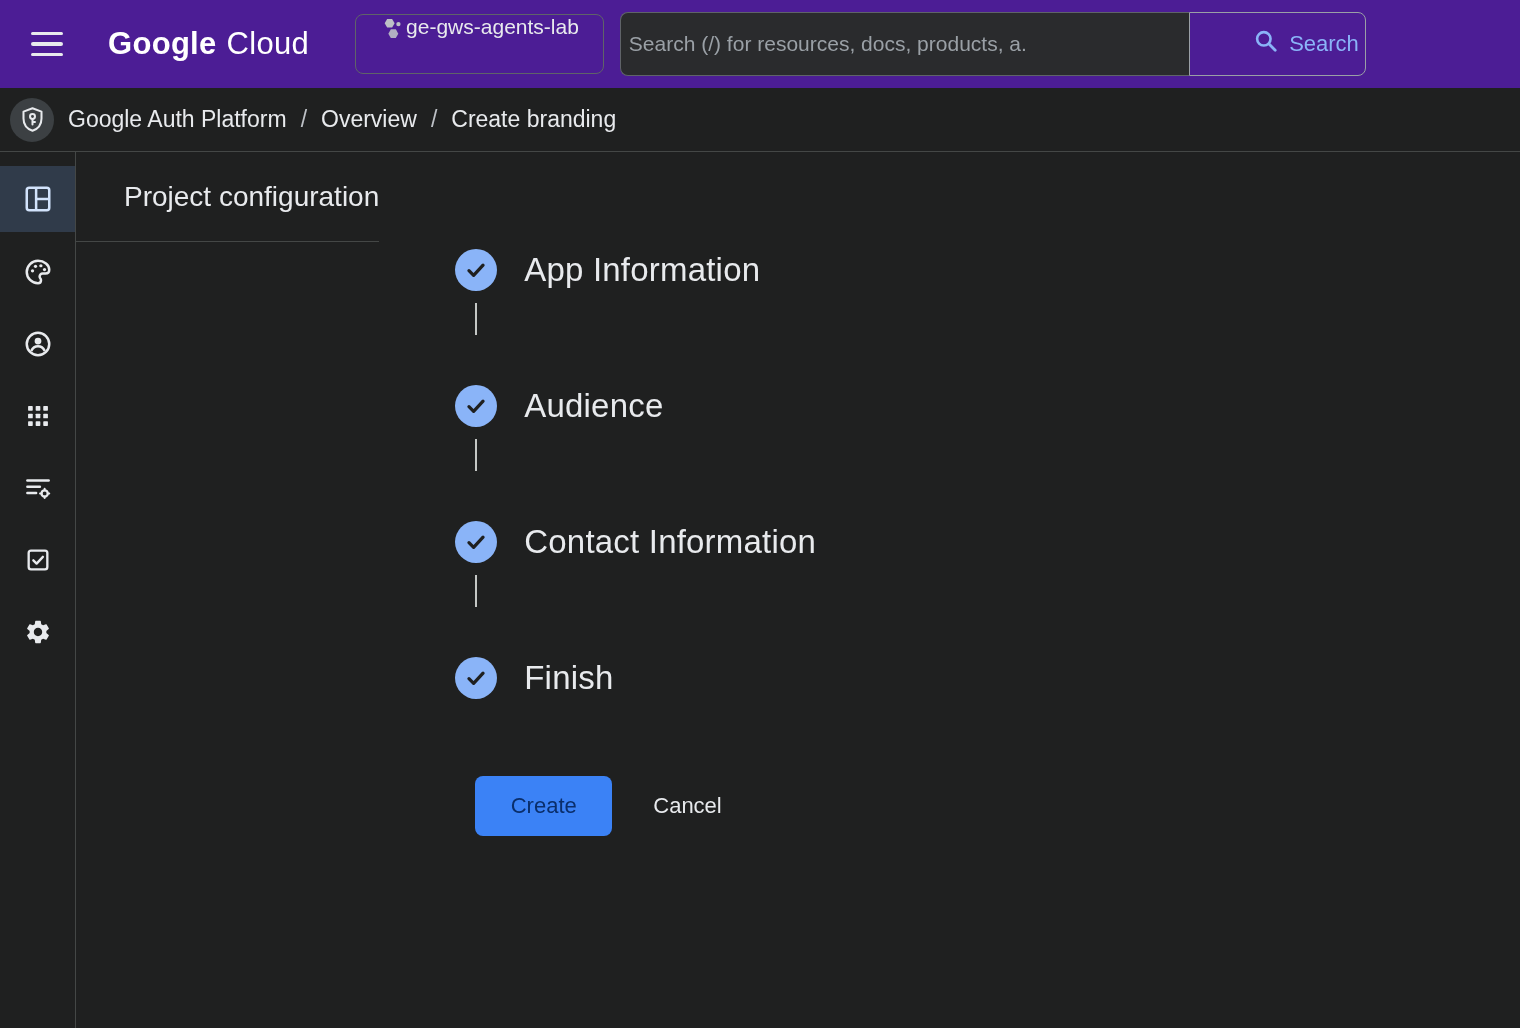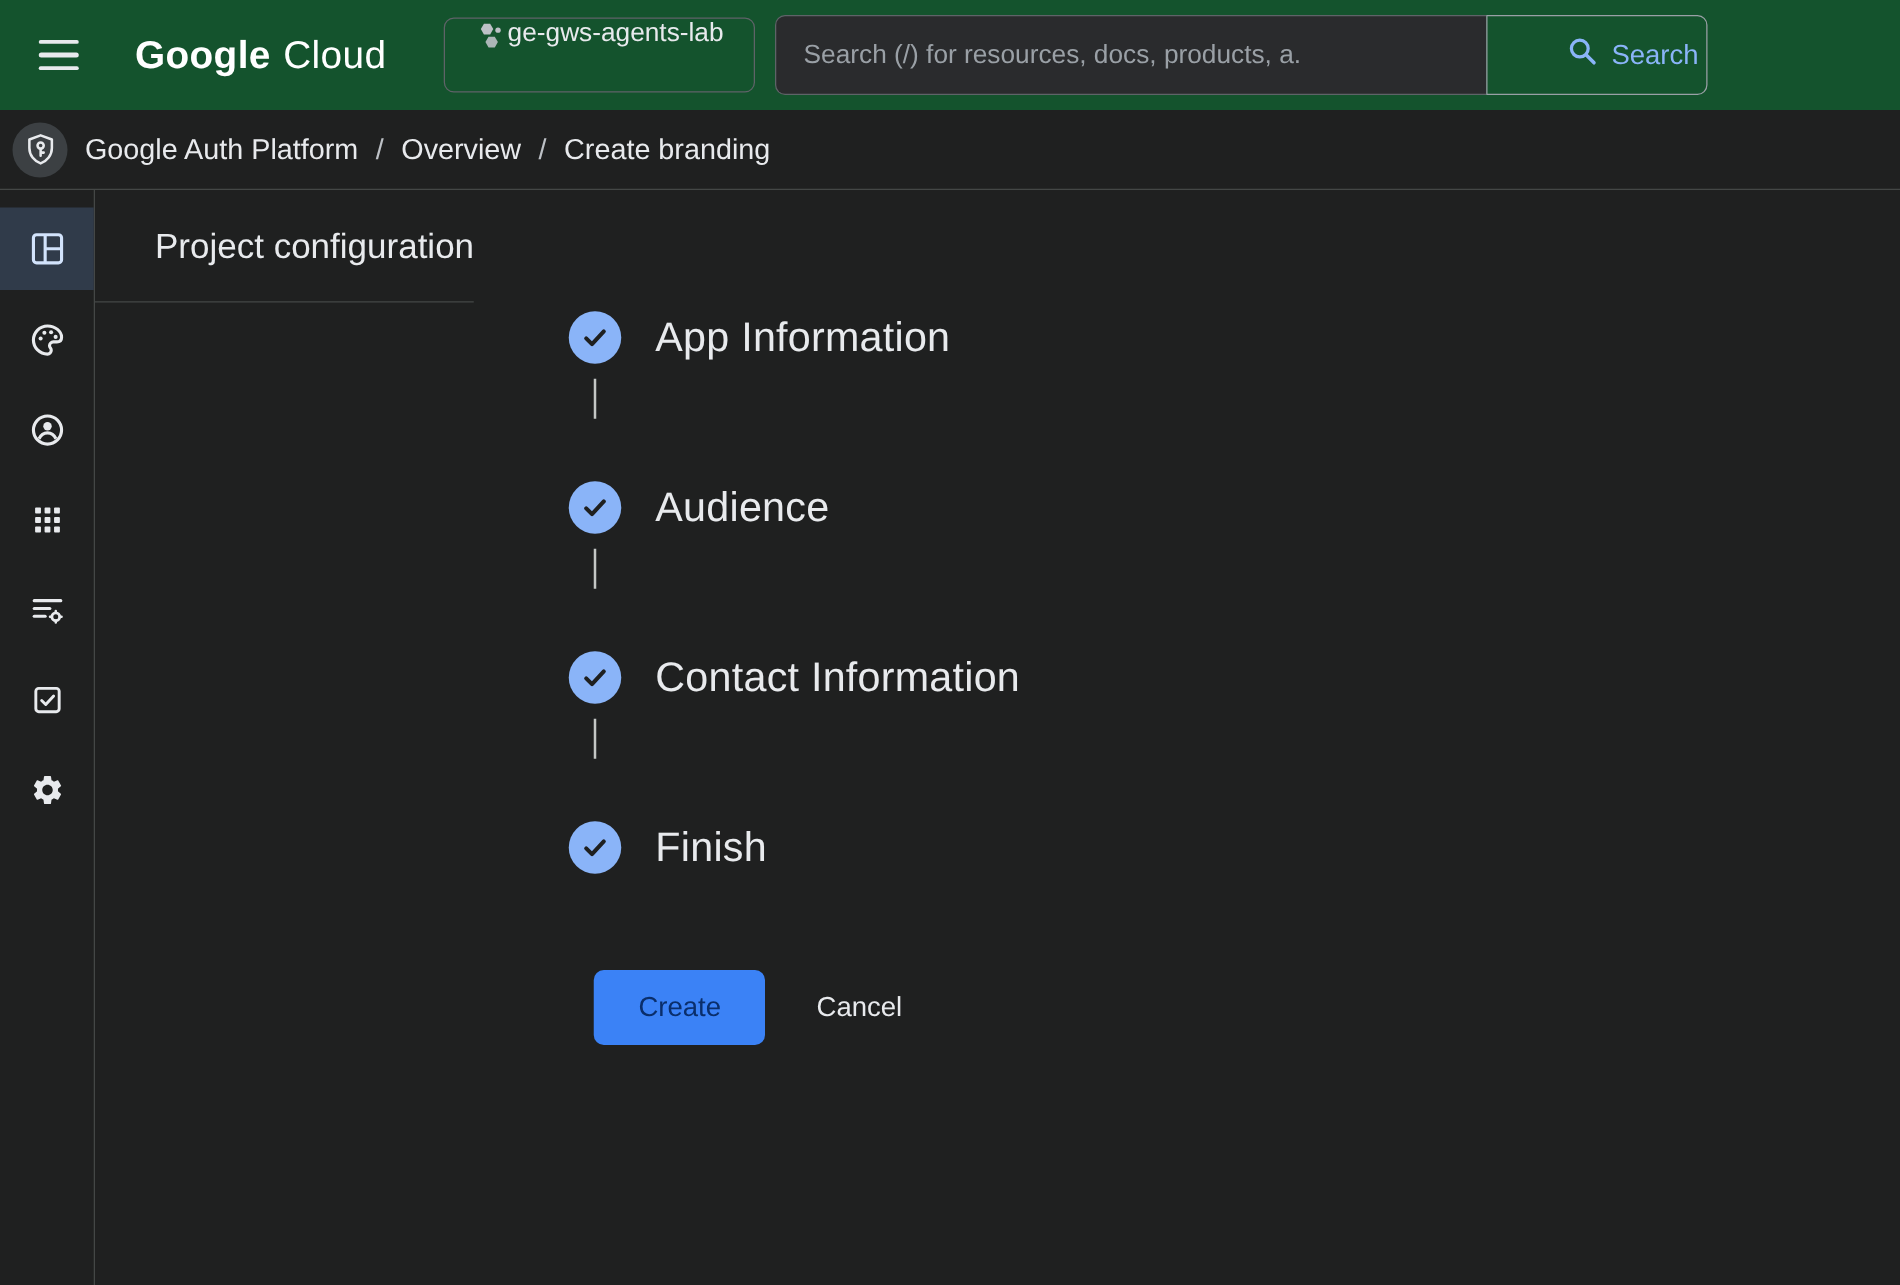--- a/index.html
+++ b/index.html
@@ -11,21 +11,21 @@
     font-family: "Liberation Sans", "DejaVu Sans", sans-serif;
     color: #e8eaed;
   }
 
   
   .topbar {
     height: 88px;
     display: flex;
     align-items: center;
     padding: 0 24px 0 16px;
-    background: #14532d;
+    background: #4c1d95;
   }
   .hamburger {
     width: 46px; height: 46px;
     background: none; border: none;
     display: flex; flex-direction: column;
     justify-content: center; align-items: center;
     gap: 7px; cursor: pointer; margin-left: 8px;
   }
   .hamburger span { display: block; width: 32px; height: 3.5px; background: #e8eaed; border-radius: 2px; }
 
@@ -49,21 +49,21 @@
 
   .search-group { display: flex; margin-left: 16px; height: 64px; flex: 1; max-width: 746px; }
   .search-input {
     flex: 1;
     background: #2a2b2d;
     border: 1px solid #5f6368;
     border-right: none;
     border-radius: 8px 0 0 8px;
     color: #e8eaed;
     font-size: 21px;
-    padding: 0 22px;
+    padding: 0 8px;
     outline: none;
     font-family: "Liberation Sans", "DejaVu Sans", sans-serif;
   }
   .search-input::placeholder { color: #9aa0a6; }
   .search-btn {
     width: 177px;
     background: transparent;
     border: 1px solid #9aa0a6;
     border-radius: 0 8px 8px 0;
     color: #8ab4f8;

